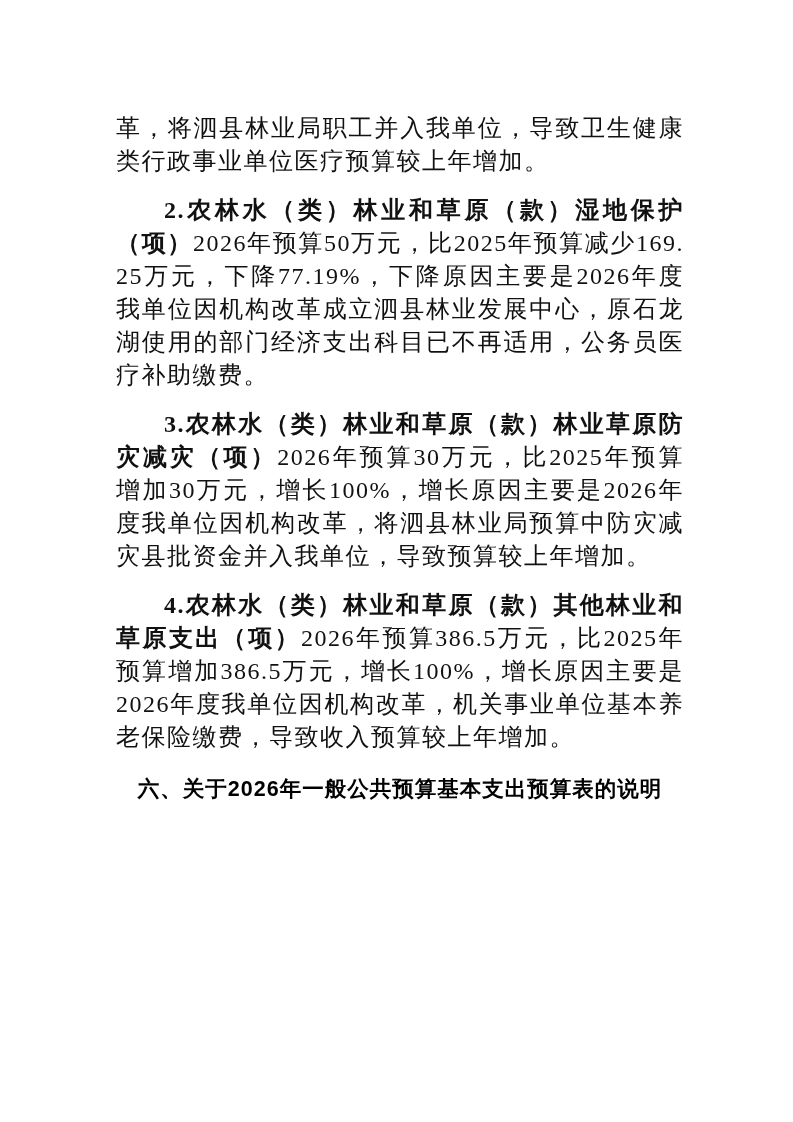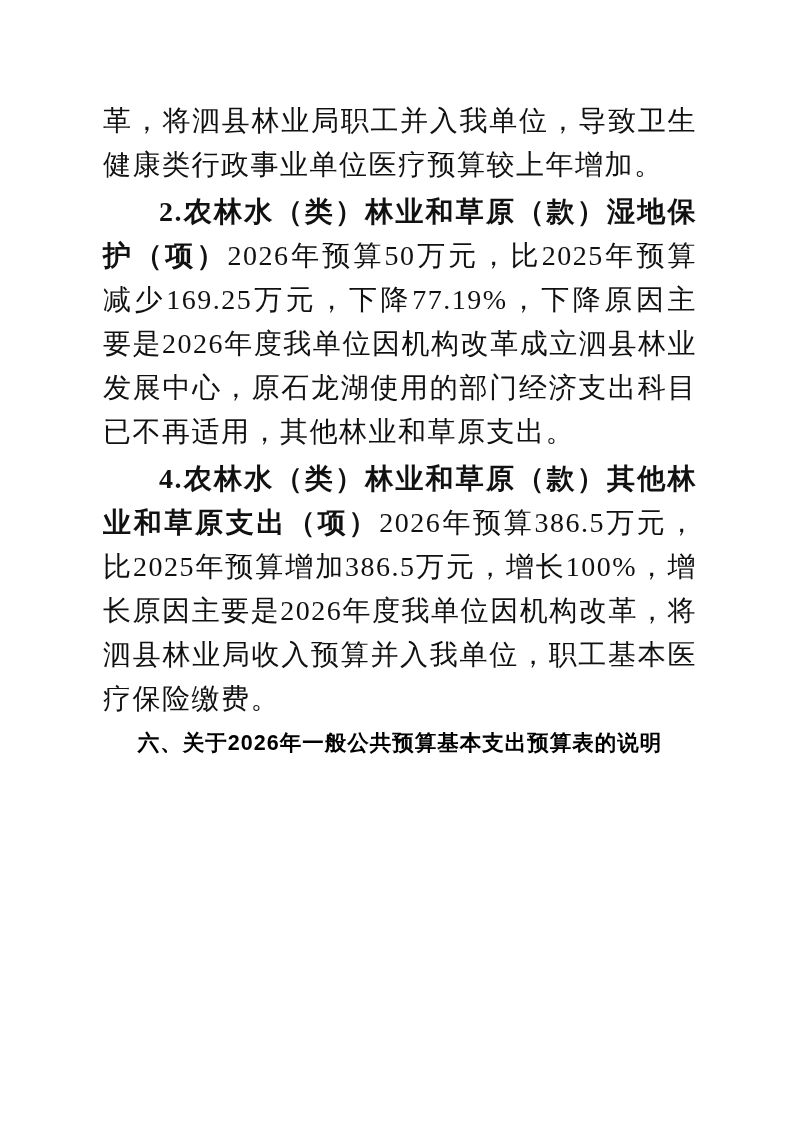--- a/index.html
+++ b/index.html
@@ -15,24 +15,24 @@
     background: #ffffff;
     box-sizing: border-box;
     padding: 96px 93px 0 100px;
     overflow: hidden;
     color: #111111;
   }
   .doc-body {
     width: 600px;
   }
   p.para {
-    margin: 3px;
+    margin: 16px;
     font-family: "Liberation Serif", "DejaVu Serif", serif;
-    font-size: 28px;
-    line-height: 44px;
+    font-size: 24px;
+    line-height: 33px;
     letter-spacing: 1.5px;
     text-align: justify;
     text-justify: inter-character;
     word-break: break-all;
   }
   p.para.indent {
     text-indent: 2em;
   }
   p.para .lead {
     font-weight: bold;
@@ -49,23 +49,24 @@
   }
 </style>
 </head>
 <body>
 
 <div class="page">
   <div class="doc-body">
 
     <p class="para"><span>革，将泗县林业局职工并入我单位，导致卫生健康类行政事业单位医疗预算较上年增加。</span></p>
 
-    <p class="para indent"><b class="lead">2.农林水（类）林业和草原（款）湿地保护（项）</b><span>2026年预算50万元，比2025年预算减少169.25万元，下降77.19%，下降原因主要是2026年度我单位因机构改革成立泗县林业发展中心，原石龙湖使用的部门经济支出科目已不再适用，其他林业和草原支出。</span></p>
+    <p class="para indent"><b class="lead">2.农林水（类）林业和草原（款）湿地保护（项）</b><span>2026年预算50万元，比2025年预算减少169.25万元，下降77.19%，下降原因主要是2026年度我单位因机构改革成立泗县林业发展中心，原石龙湖使用的部门经济支出科目已不再适用，公务员医疗补助缴费。</span></p>
 
+    <p class="para indent"><b class="lead">3.农林水（类）林业和草原（款）林业草原防灾减灾（项）</b><span>2026年预算30万元，比2025年预算增加30万元，增长100%，增长原因主要是2026年度我单位因机构改革，将泗县林业局预算中防灾减灾县批资金并入我单位，导致预算较上年增加。</span></p>
 
-    <p class="para indent"><b class="lead">4.农林水（类）林业和草原（款）其他林业和草原支出（项）</b><span>2026年预算386.5万元，比2025年预算增加386.5万元，增长100%，增长原因主要是2026年度我单位因机构改革，将泗县林业局收入预算并入我单位，职工基本医疗保险缴费。</span></p>
+    <p class="para indent"><b class="lead">4.农林水（类）林业和草原（款）其他林业和草原支出（项）</b><span>2026年预算386.5万元，比2025年预算增加386.5万元，增长100%，增长原因主要是2026年度我单位因机构改革，机关事业单位基本养老保险缴费，导致收入预算较上年增加。</span></p>
 
     <p class="heading"><span>六、关于2026年一般公共预算基本支出预算表的说明</span></p>
 
 
 
   </div>
 </div>
 
 </body></html>

